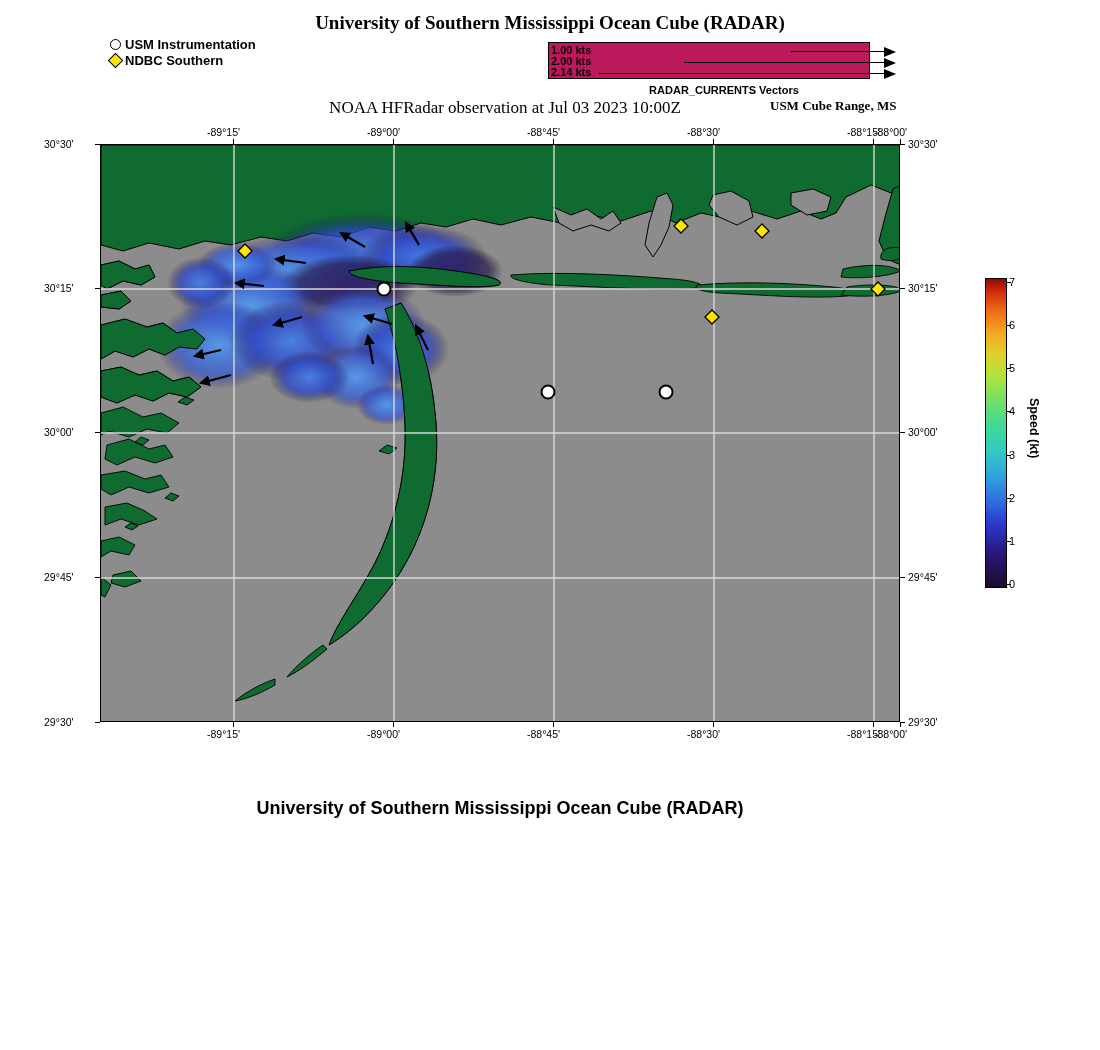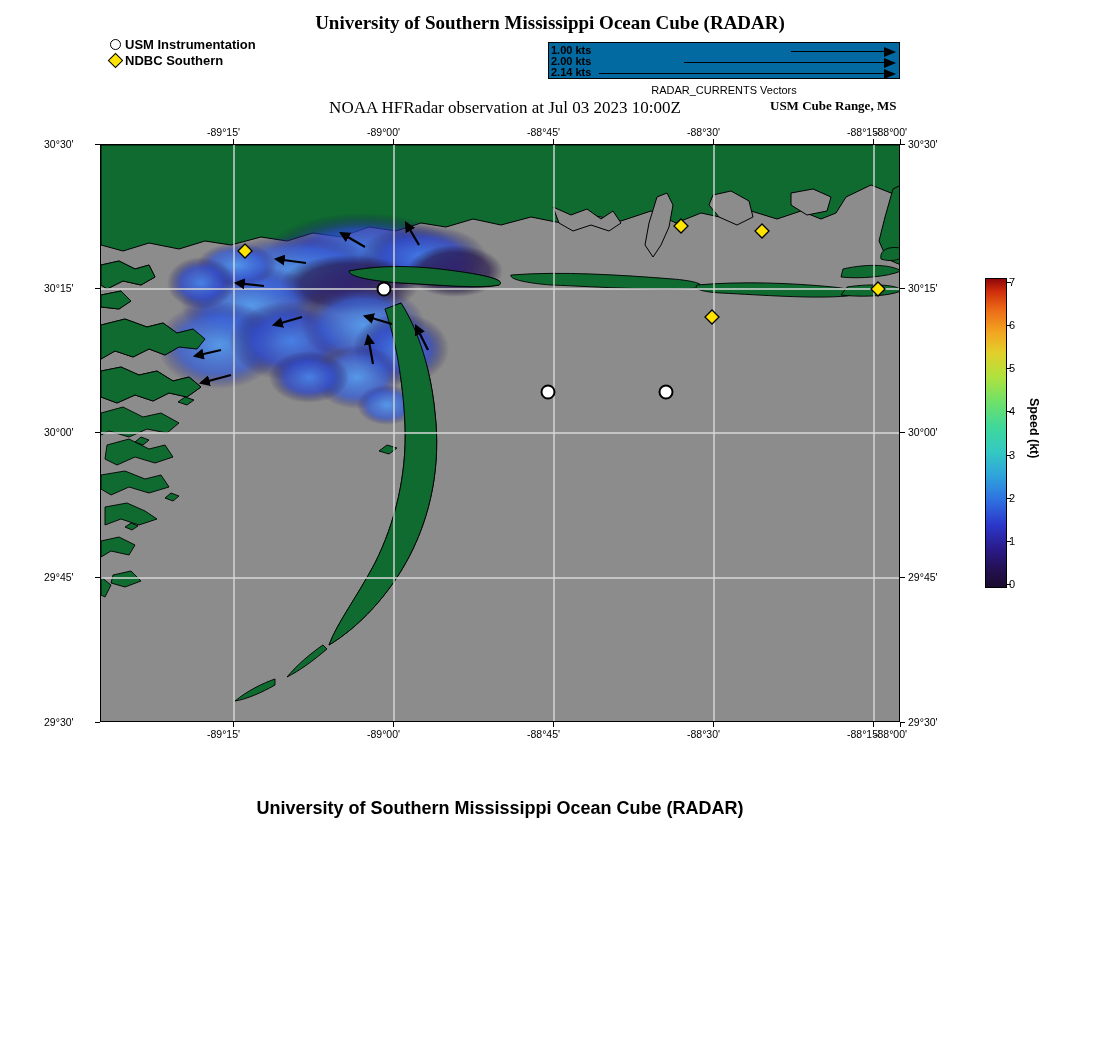--- a/index.html
+++ b/index.html
@@ -71,23 +71,23 @@
     width: 11px; height: 11px;
     background: #ffe400;
     border: 1.3px solid #000000;
     box-sizing: border-box;
     transform: rotate(45deg);
   }
 
   
   #vector-key {
     left: 548px; top: 42px;
-    width: 352px; height: 37px;
+    width: 322px; height: 37px;
     border: 1.2px solid #000000;
-    background: #0369a1;
+    background: #be185d;
     box-sizing: border-box;
   }
   .vk-row {
     position: absolute;
     left: 2px;
     height: 12px;
     width: 348px;
   }
   .vk-row .vk-lbl {
     position: absolute;
@@ -108,21 +108,21 @@
     border-top: 5px solid transparent;
     border-bottom: 5px solid transparent;
     border-left: 12px solid #000000;
     top: 2px;
   }
   #vector-key-caption {
     left: 548px; top: 84px;
     width: 352px;
     text-align: center;
     font-size: 11px;
-    font-weight: normal;
+    font-weight: bold;
   }
 
   
   #map-frame {
     left: 100px; top: 144px;
     width: 800px; height: 578px;
     border: 1.2px solid #000000;
     box-sizing: border-box;
     background: #8c8c8c;
     overflow: hidden;

